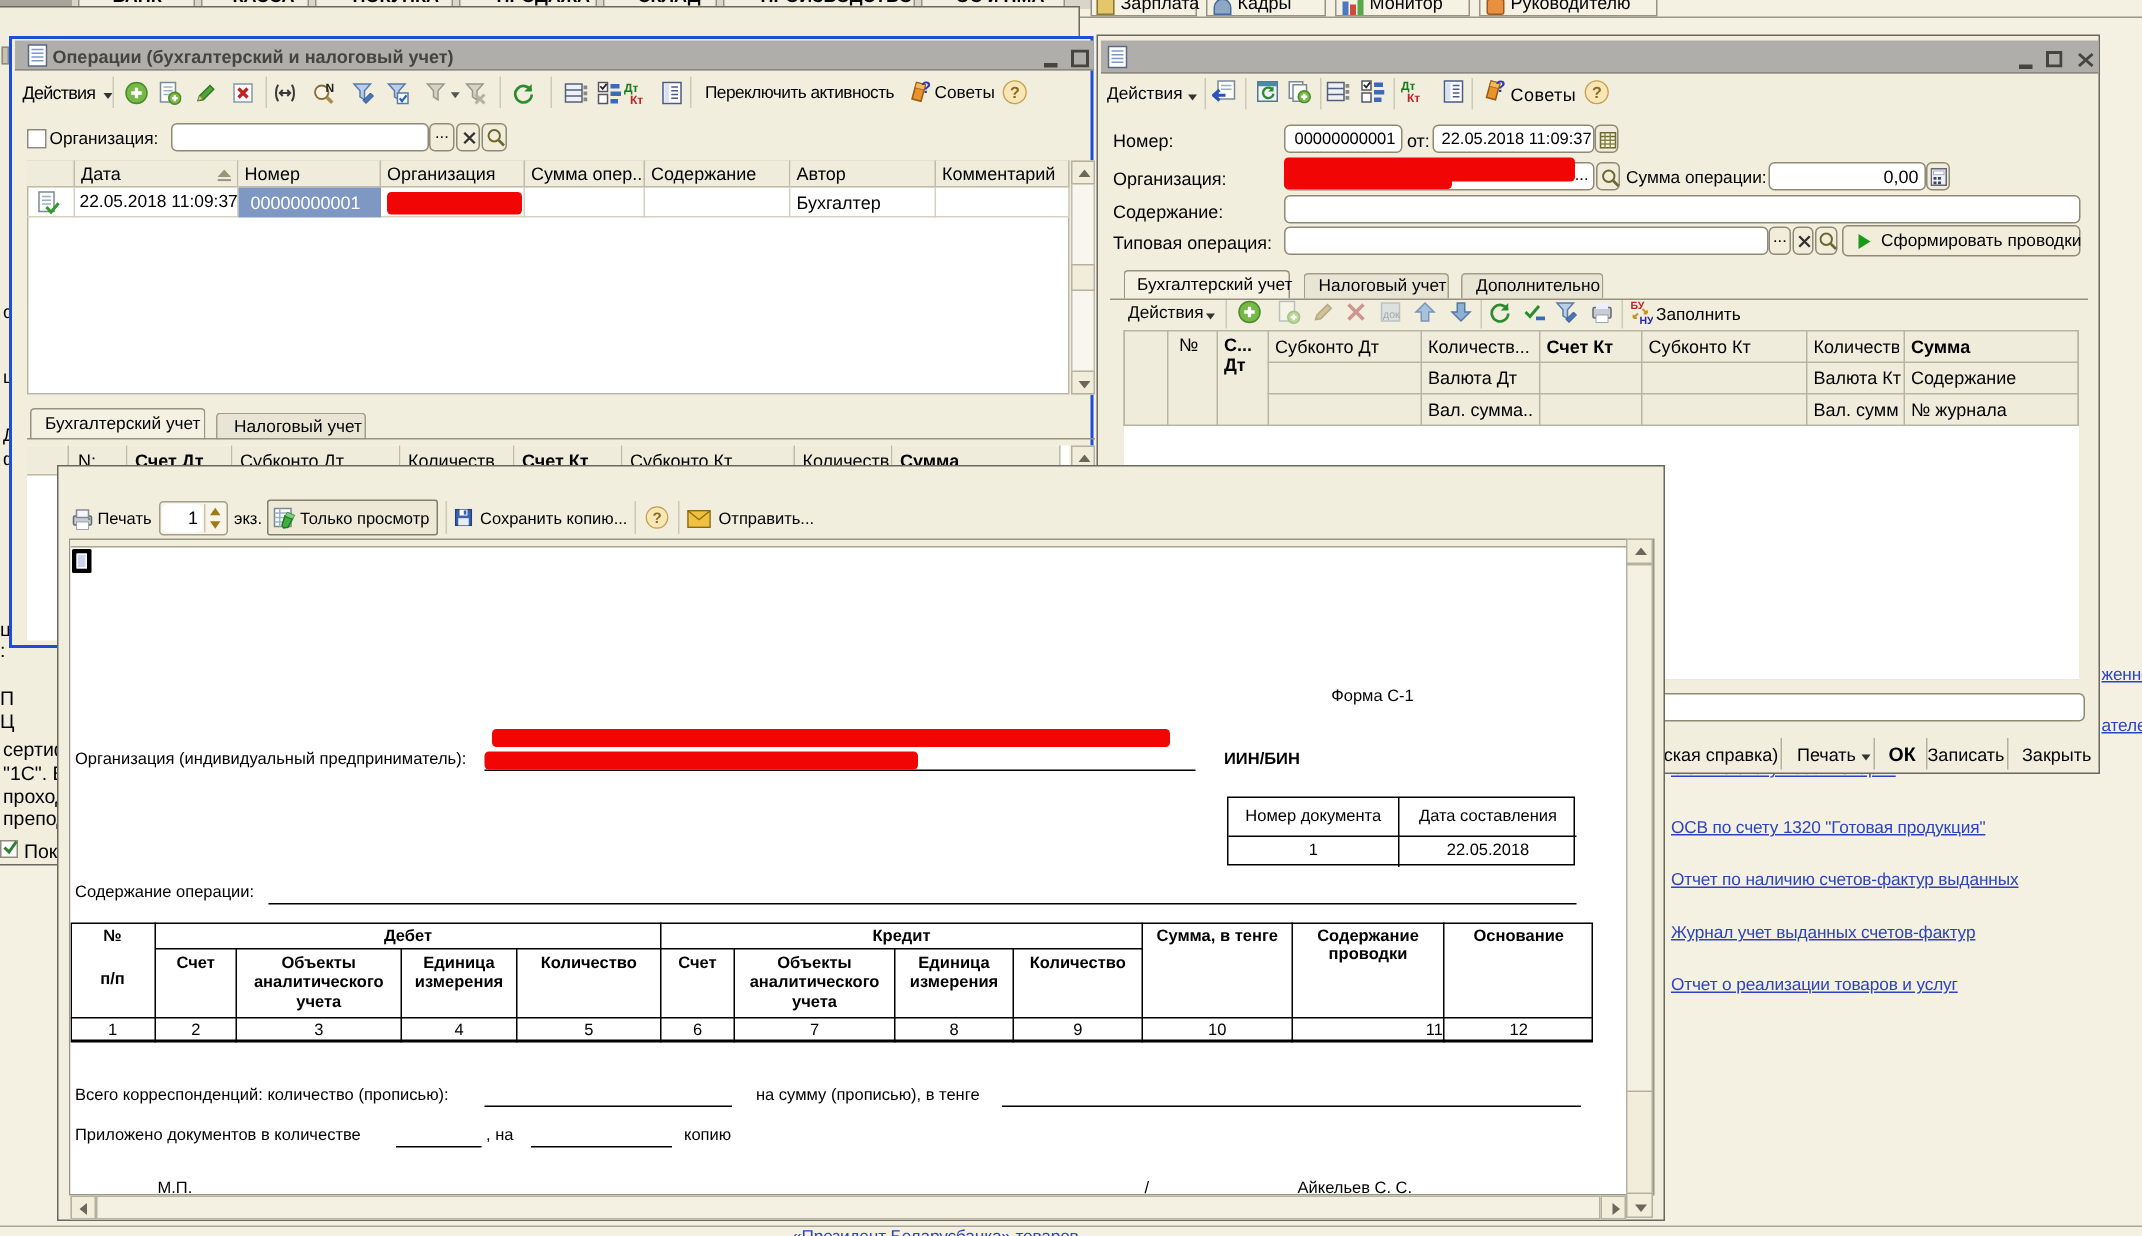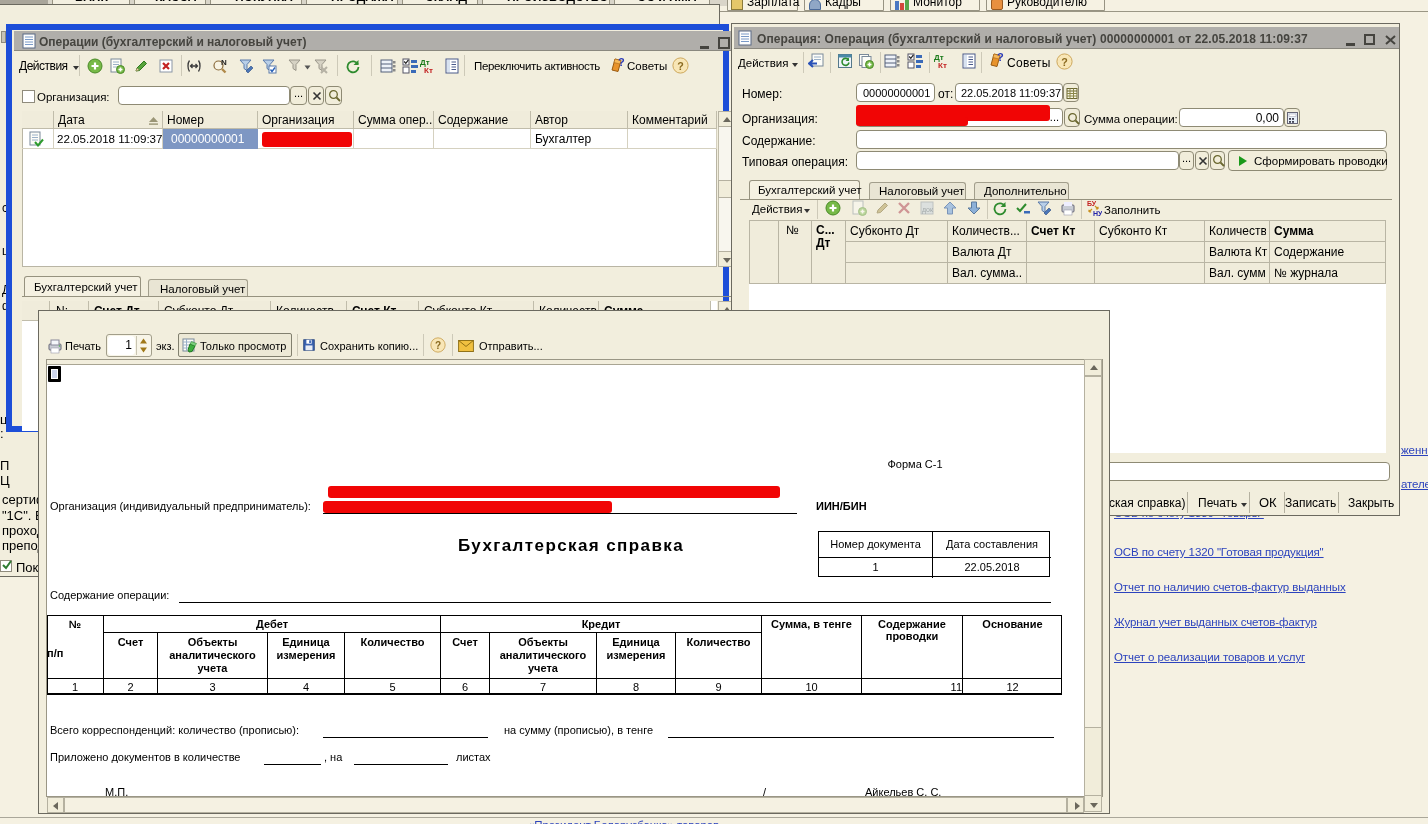--- a/index.html
+++ b/index.html
@@ -95,21 +95,21 @@
  <span class="a" style="left:4px;top:503px;font-size:13px">"1С". Если Вы хотите пройти</span>
  <span class="a" style="left:4px;top:518px;font-size:13px">проходит обучение слушателей</span>
  <span class="a" style="left:4px;top:533px;font-size:13px">преподавателями фирмы "1С"</span>
  <div class="a" style="left:2px;top:555px;width:12px;height:12px;background:#fff;border:1px solid #8f8b7c"></div>
  <svg style="left:3px;top:554px" width="12" height="12" viewBox="0 0 12 12">
       <path d="M2 6 L5 9 L10 2" stroke="#2e7d32" stroke-width="2" fill="none"></path>
     </svg>
  <span class="a" style="left:18px;top:555px;font-size:13px">Показывать при запуске</span>
 </div>
 
-<div class="a" style="left:6px;top:24px;width:723px;height:408px;background:#f2eedd;border:6px solid #1d4ed8">
+<div class="a" style="left:6px;top:24px;width:723px;height:408px;background:#f2eedd;border:2px solid #1d4ed8">
  <div class="a" style="left:2px;top:1px;width:719px;height:20px;background:#b0aeaa;border-bottom:1px solid #8a887f">
   <svg style="left:8px;top:2px" width="14" height="16" viewBox="0 0 14 16">
         <rect x="1" y="1" width="12" height="14" fill="#fdfdfd" stroke="#5a6a86"></rect>
         <line x1="3" y1="4" x2="11" y2="4" stroke="#7a9ac8"></line>
         <line x1="3" y1="6.5" x2="11" y2="6.5" stroke="#7a9ac8"></line>
         <line x1="3" y1="9" x2="11" y2="9" stroke="#7a9ac8"></line>
         <line x1="3" y1="11.5" x2="11" y2="11.5" stroke="#7a9ac8"></line>
       </svg>
   <span class="ttl" style="left:25px;top:4px;font-size:12px">Операции (бухгалтерский и налоговый учет)</span>
   <span class="a" style="left:686px;top:15px;width:9px;height:3px;background:#45443f"></span>
@@ -346,21 +346,20 @@
 
 <div class="a" style="left:731px;top:23px;width:669px;height:493px;background:#f2eedd;border:1px solid #6b695f">
  <div class="a" style="left:2px;top:3px;width:665px;height:22px;background:#b0aeaa;border-bottom:1px solid #8a887f">
   <svg style="left:4px;top:3px" width="14" height="16" viewBox="0 0 14 16">
         <rect x="1" y="1" width="12" height="14" fill="#fdfdfd" stroke="#5a6a86"></rect>
         <line x1="3" y1="4" x2="11" y2="4" stroke="#7a9ac8"></line>
         <line x1="3" y1="6.5" x2="11" y2="6.5" stroke="#7a9ac8"></line>
         <line x1="3" y1="9" x2="11" y2="9" stroke="#7a9ac8"></line>
         <line x1="3" y1="11.5" x2="11" y2="11.5" stroke="#7a9ac8"></line>
       </svg>
-  <span class="ttl" style="left:23px;top:5px;font-size:12px;letter-spacing:0.12px">Операция: Операция (бухгалтерский и налоговый учет) 00000000001 от 22.05.2018 11:09:37</span>
   <span class="a" style="left:612px;top:16px;width:9px;height:3px;background:#45443f"></span>
   <svg style="left:630px;top:7px" width="11" height="11" viewBox="0 0 11 11">
         <rect x="1" y="1" width="9" height="9" fill="none" stroke="#45443f" stroke-width="2"></rect>
       </svg>
   <svg style="left:651px;top:8px" width="11" height="10" viewBox="0 0 11 10">
         <path d="M1 1l9 8M10 1l-9 8" stroke="#45443f" stroke-width="2"></path>
       </svg>
  </div>
 
  <span class="a" style="left:6px;top:33px;font-size:11.5px">Действия</span>
@@ -596,21 +595,21 @@
  <span class="a" style="left:542px;top:242px">№ журнала</span>
 
  <div class="inp" style="left:124px;top:438px;width:534px;height:19px"></div>
  <span class="a" style="left:317px;top:472px">(Бухгалтерская справка)</span>
  <div class="sep" style="left:455px;top:468px;height:21px;background:#b5b1a0"></div>
  <span class="a" style="left:466px;top:472px">Печать</span>
  <svg style="left:508px;top:478px" width="8" height="6" viewBox="0 0 8 6">
       <path d="M1 1h6L4 5z" fill="#333"></path>
     </svg>
  <div class="sep" style="left:517px;top:468px;height:21px;background:#b5b1a0"></div>
- <span class="a" style="left:527px;top:471px;font-weight:normal;font-size:13px">ОК</span>
+ <span class="a" style="left:527px;top:471px;font-weight:bold;font-size:13px">ОК</span>
  <div class="sep" style="left:552px;top:468px;height:21px;background:#b5b1a0"></div>
  <span class="a" style="left:553px;top:472px">Записать</span>
  <div class="sep" style="left:606px;top:468px;height:21px;background:#b5b1a0"></div>
  <span class="a" style="left:616px;top:472px">Закрыть</span>
 </div>
 
 <div class="a" style="left:38px;top:310px;width:1072px;height:504px;background:#f2eedd;border:1px solid #6b695f">
 
  <svg class="ic" style="left:8px;top:27px" viewBox="0 0 16 16">
       <rect x="2" y="6" width="12" height="6" rx="1" fill="#c8ccd4" stroke="#667"></rect>
@@ -668,21 +667,20 @@
   <div class="a" style="left:0;top:0;width:1037px;height:5px;background:#f2eedd;border-bottom:1px solid #a9a593"></div>
   <div class="a" style="left:1px;top:6px;width:13px;height:16px;background:#000;border-radius:1px">
         <span class="a" style="left:3px;top:3px;width:7px;height:10px;background:#cdd5ec;border:1px solid #fff"></span>
       </div>
   <div class="a" style="left:738px;top:98px;width:260px;text-align:center;font-size:11px">Форма С-1</div>
   <span class="doct" style="left:3px;top:140px">Организация (индивидуальный предприниматель):</span>
   <div class="ul" style="left:276px;top:153px;width:474px"></div>
   <span class="redb" style="left:281px;top:126px;width:452px;height:12px"></span>
   <span class="redb" style="left:276px;top:141px;width:289px;height:12px"></span>
   <span class="docb" style="left:769px;top:140px">ИИН/БИН</span>
-  <div class="a" style="left:324px;top:176px;width:400px;text-align:center;font-weight:bold;font-size:17px;letter-spacing:1.4px">Бухгалтерская справка</div>
   <div class="a" style="left:771px;top:171px;width:232px;height:46px;border:1px solid #000">
    <div class="a" style="left:113px;top:0;width:1px;height:46px;background:#000"></div>
    <div class="a" style="left:0;top:25px;width:232px;height:1px;background:#000"></div>
    <span class="doct" style="left:0;top:6px;width:113px;text-align:center">Номер документа</span>
    <span class="doct" style="left:114px;top:6px;width:118px;text-align:center">Дата составления</span>
    <span class="doct" style="left:0;top:29px;width:113px;text-align:center">1</span>
    <span class="doct" style="left:114px;top:29px;width:118px;text-align:center">22.05.2018</span>
   </div>
   <span class="doct" style="left:3px;top:229px">Содержание операции:</span>
   <div class="ul" style="left:132px;top:242px;width:872px"></div>
@@ -700,21 +698,21 @@
   <div class="a" style="left:814px;top:255px;width:1px;height:80px;background:#000"></div>
   <div class="a" style="left:915px;top:255px;width:1px;height:80px;background:#000"></div>
   <div class="a" style="left:57px;top:272px;width:658px;height:1px;background:#000"></div>
   <div class="a" style="left:0;top:318px;width:1015px;height:1px;background:#000"></div>
   <span class="docb" style="left:0;top:258px;width:56px;text-align:center">№</span>
   <span class="docb" style="left:57px;top:258px;width:336px;text-align:center">Дебет</span>
   <span class="docb" style="left:394px;top:258px;width:320px;text-align:center">Кредит</span>
   <span class="docb" style="left:715px;top:258px;width:99px;text-align:center">Сумма, в тенге</span>
   <span class="docb" style="left:815px;top:258px;width:100px;text-align:center">Содержание<br>проводки</span>
   <span class="docb" style="left:916px;top:258px;width:99px;text-align:center">Основание</span>
-  <span class="docb" style="left:0;top:287px;width:56px;text-align:left">п/п</span>
+  <span class="docb" style="left:0;top:287px;width:56px;text-align:center">п/п</span>
   <span class="docb" style="left:57px;top:276px;width:53px;text-align:center">Счет</span>
   <span class="docb" style="left:111px;top:276px;width:109px;text-align:center;line-height:13px">Объекты<br>аналитического<br>учета</span>
   <span class="docb" style="left:221px;top:276px;width:76px;text-align:center;line-height:13px">Единица<br>измерения</span>
   <span class="docb" style="left:298px;top:276px;width:95px;text-align:center">Количество</span>
   <span class="docb" style="left:394px;top:276px;width:48px;text-align:center">Счет</span>
   <span class="docb" style="left:443px;top:276px;width:106px;text-align:center;line-height:13px">Объекты<br>аналитического<br>учета</span>
   <span class="docb" style="left:550px;top:276px;width:78px;text-align:center;line-height:13px">Единица<br>измерения</span>
   <span class="docb" style="left:629px;top:276px;width:85px;text-align:center">Количество</span>
   <span class="doct" style="left:0;top:321px;width:56px;text-align:center">1</span>
   <span class="doct" style="left:57px;top:321px;width:53px;text-align:center">2</span>
@@ -729,21 +727,21 @@
   <span class="doct" style="left:815px;top:321px;width:100px;text-align:right">11</span>
   <span class="doct" style="left:916px;top:321px;width:99px;text-align:center">12</span>
   <span class="doct" style="left:3px;top:364px">Всего корреспонденций: количество (прописью):</span>
   <div class="ul" style="left:276px;top:377px;width:165px"></div>
   <span class="doct" style="left:457px;top:364px">на сумму (прописью), в тенге</span>
   <div class="ul" style="left:621px;top:377px;width:386px"></div>
   <span class="doct" style="left:3px;top:391px">Приложено документов в количестве</span>
   <div class="ul" style="left:217px;top:404px;width:57px"></div>
   <span class="doct" style="left:277px;top:391px">, на</span>
   <div class="ul" style="left:307px;top:404px;width:94px"></div>
-  <span class="doct" style="left:409px;top:391px">листах</span>
+  <span class="doct" style="left:409px;top:391px">копию</span>
   <span class="doct" style="left:58px;top:426px">М.П.</span>
   <span class="doct" style="left:716px;top:426px">/</span>
   <span class="doct" style="left:818px;top:426px">Айкельев С. С.</span>
  </div>
 
  <div class="a" style="left:1045px;top:48px;width:18px;height:453px;background:#f1edda;border:1px solid #b5b1a0"></div>
  <div class="a" style="left:1045px;top:48px;width:18px;height:17px;background:#f1edda;border:1px solid #b5b1a0">
       <svg style="left:5px;top:5px" width="8" height="6" viewBox="0 0 8 6">
         <path d="M4 0l4 5H0z" fill="#6a675c"></path>
       </svg>

